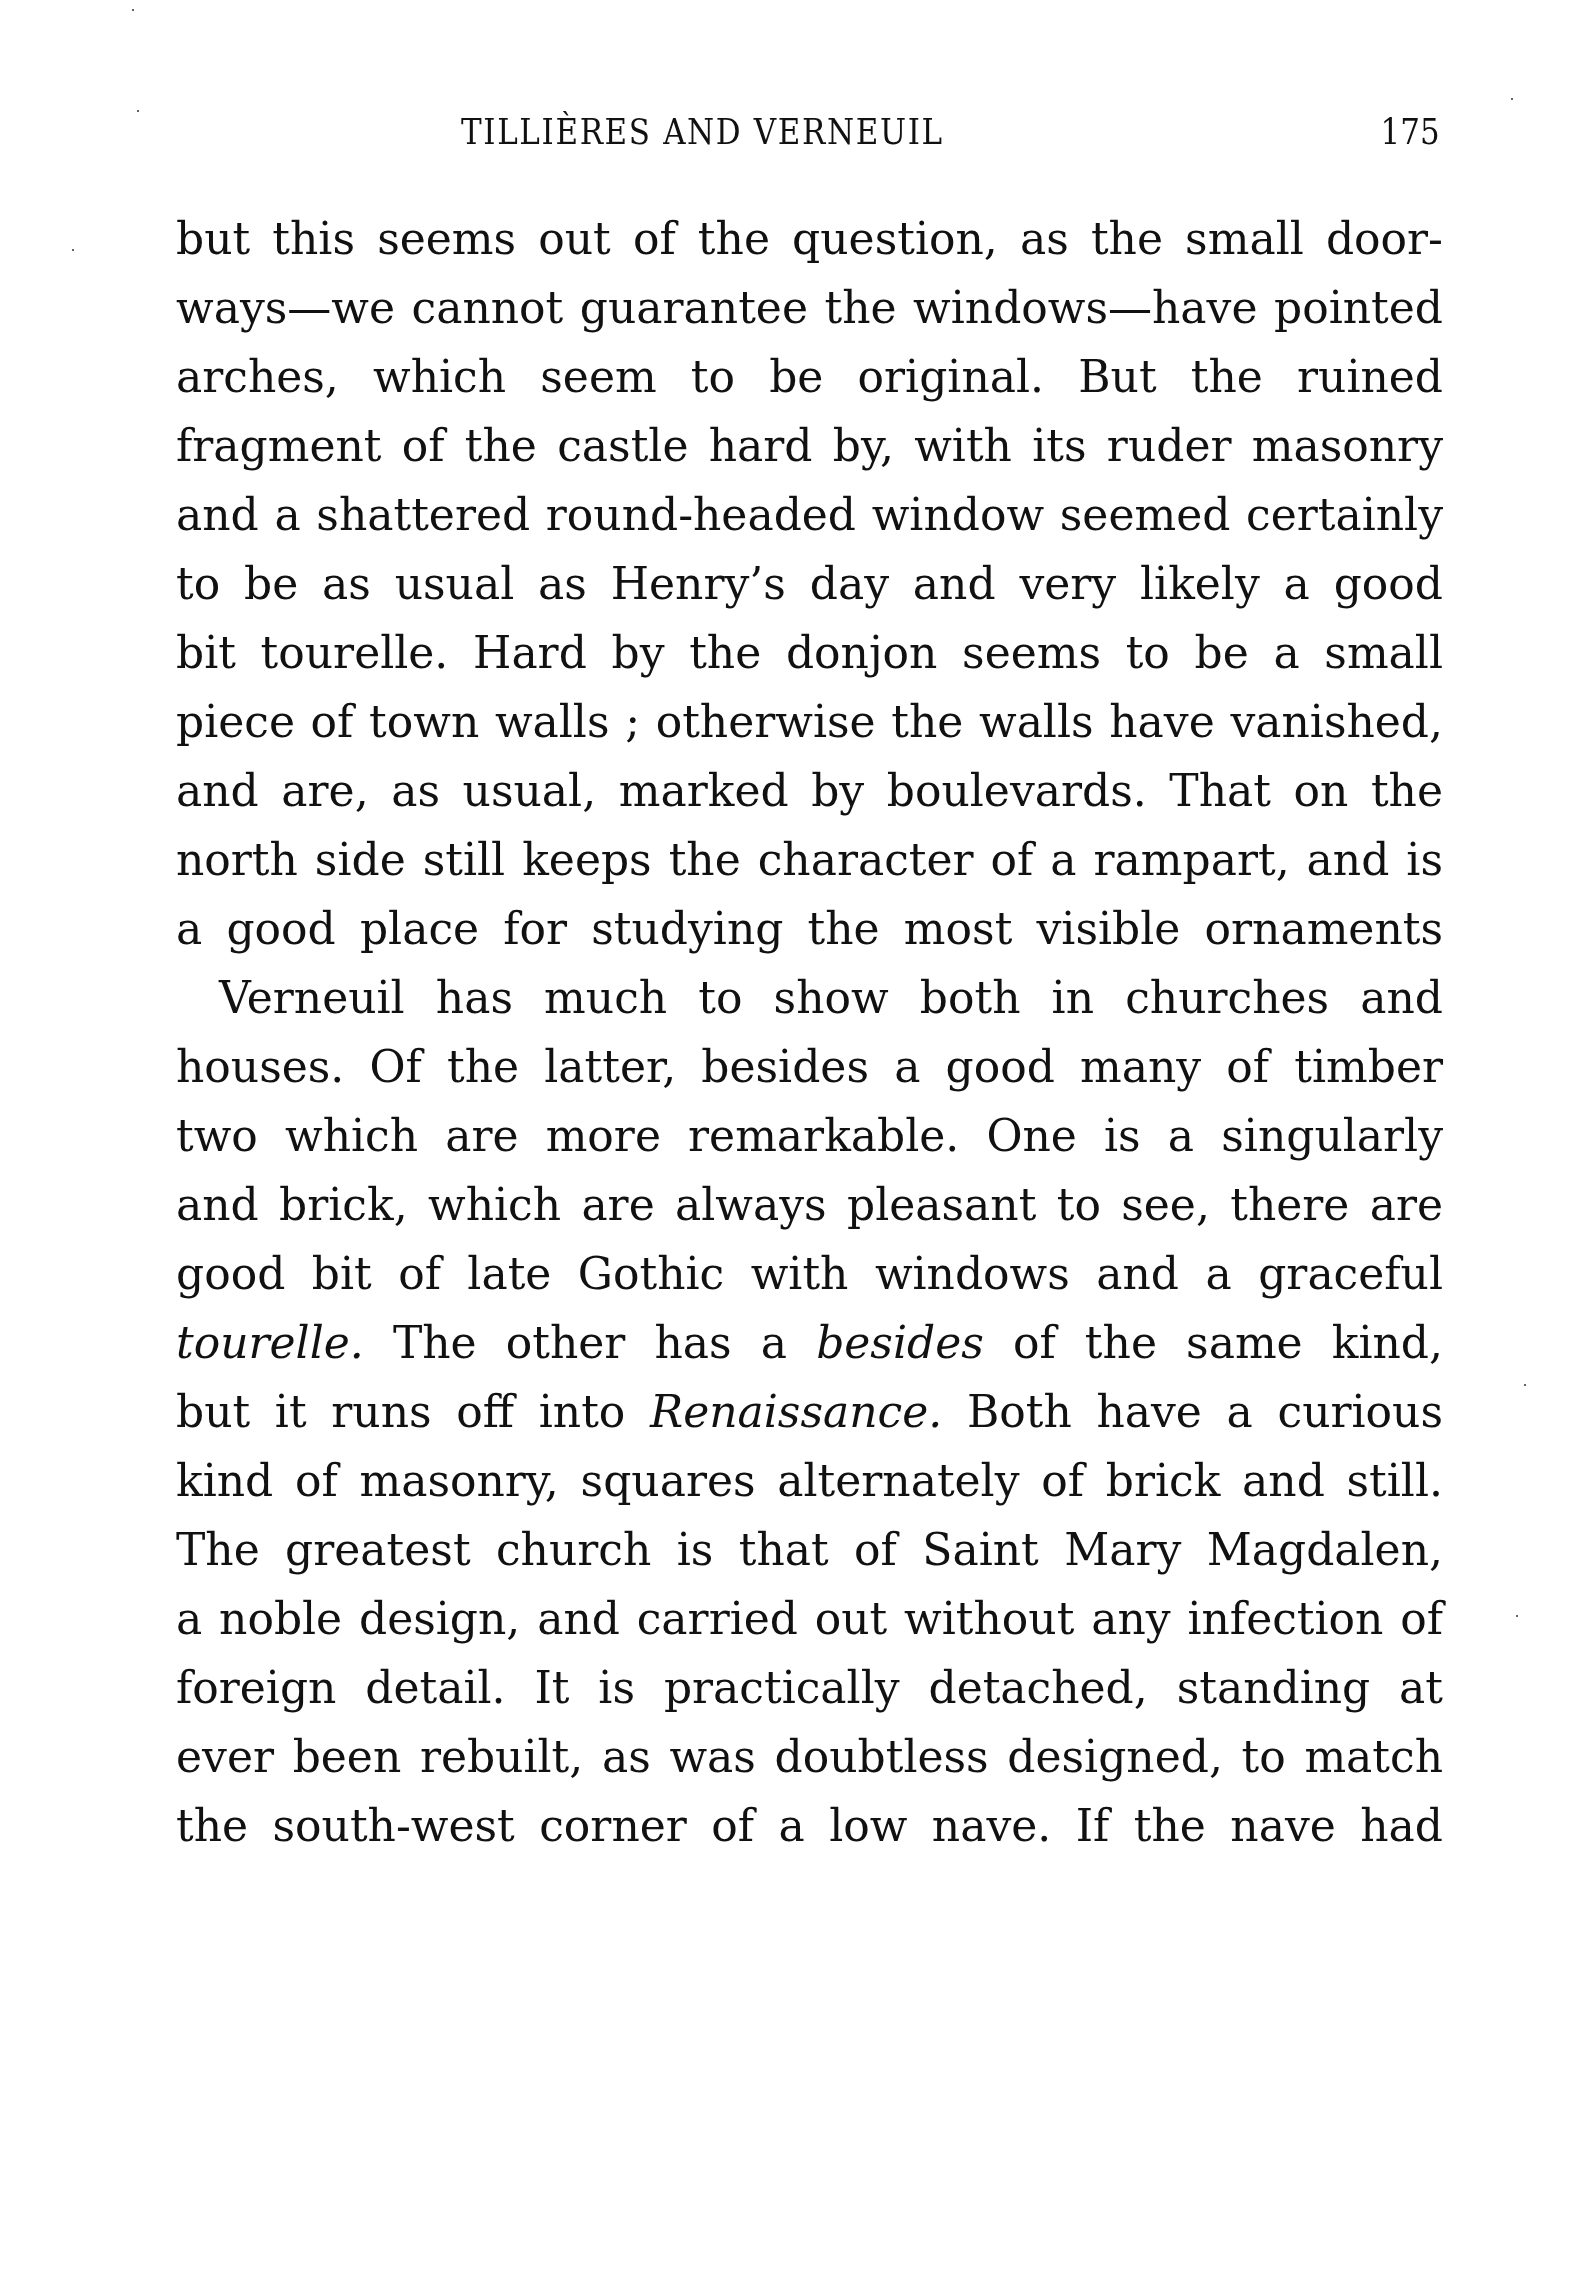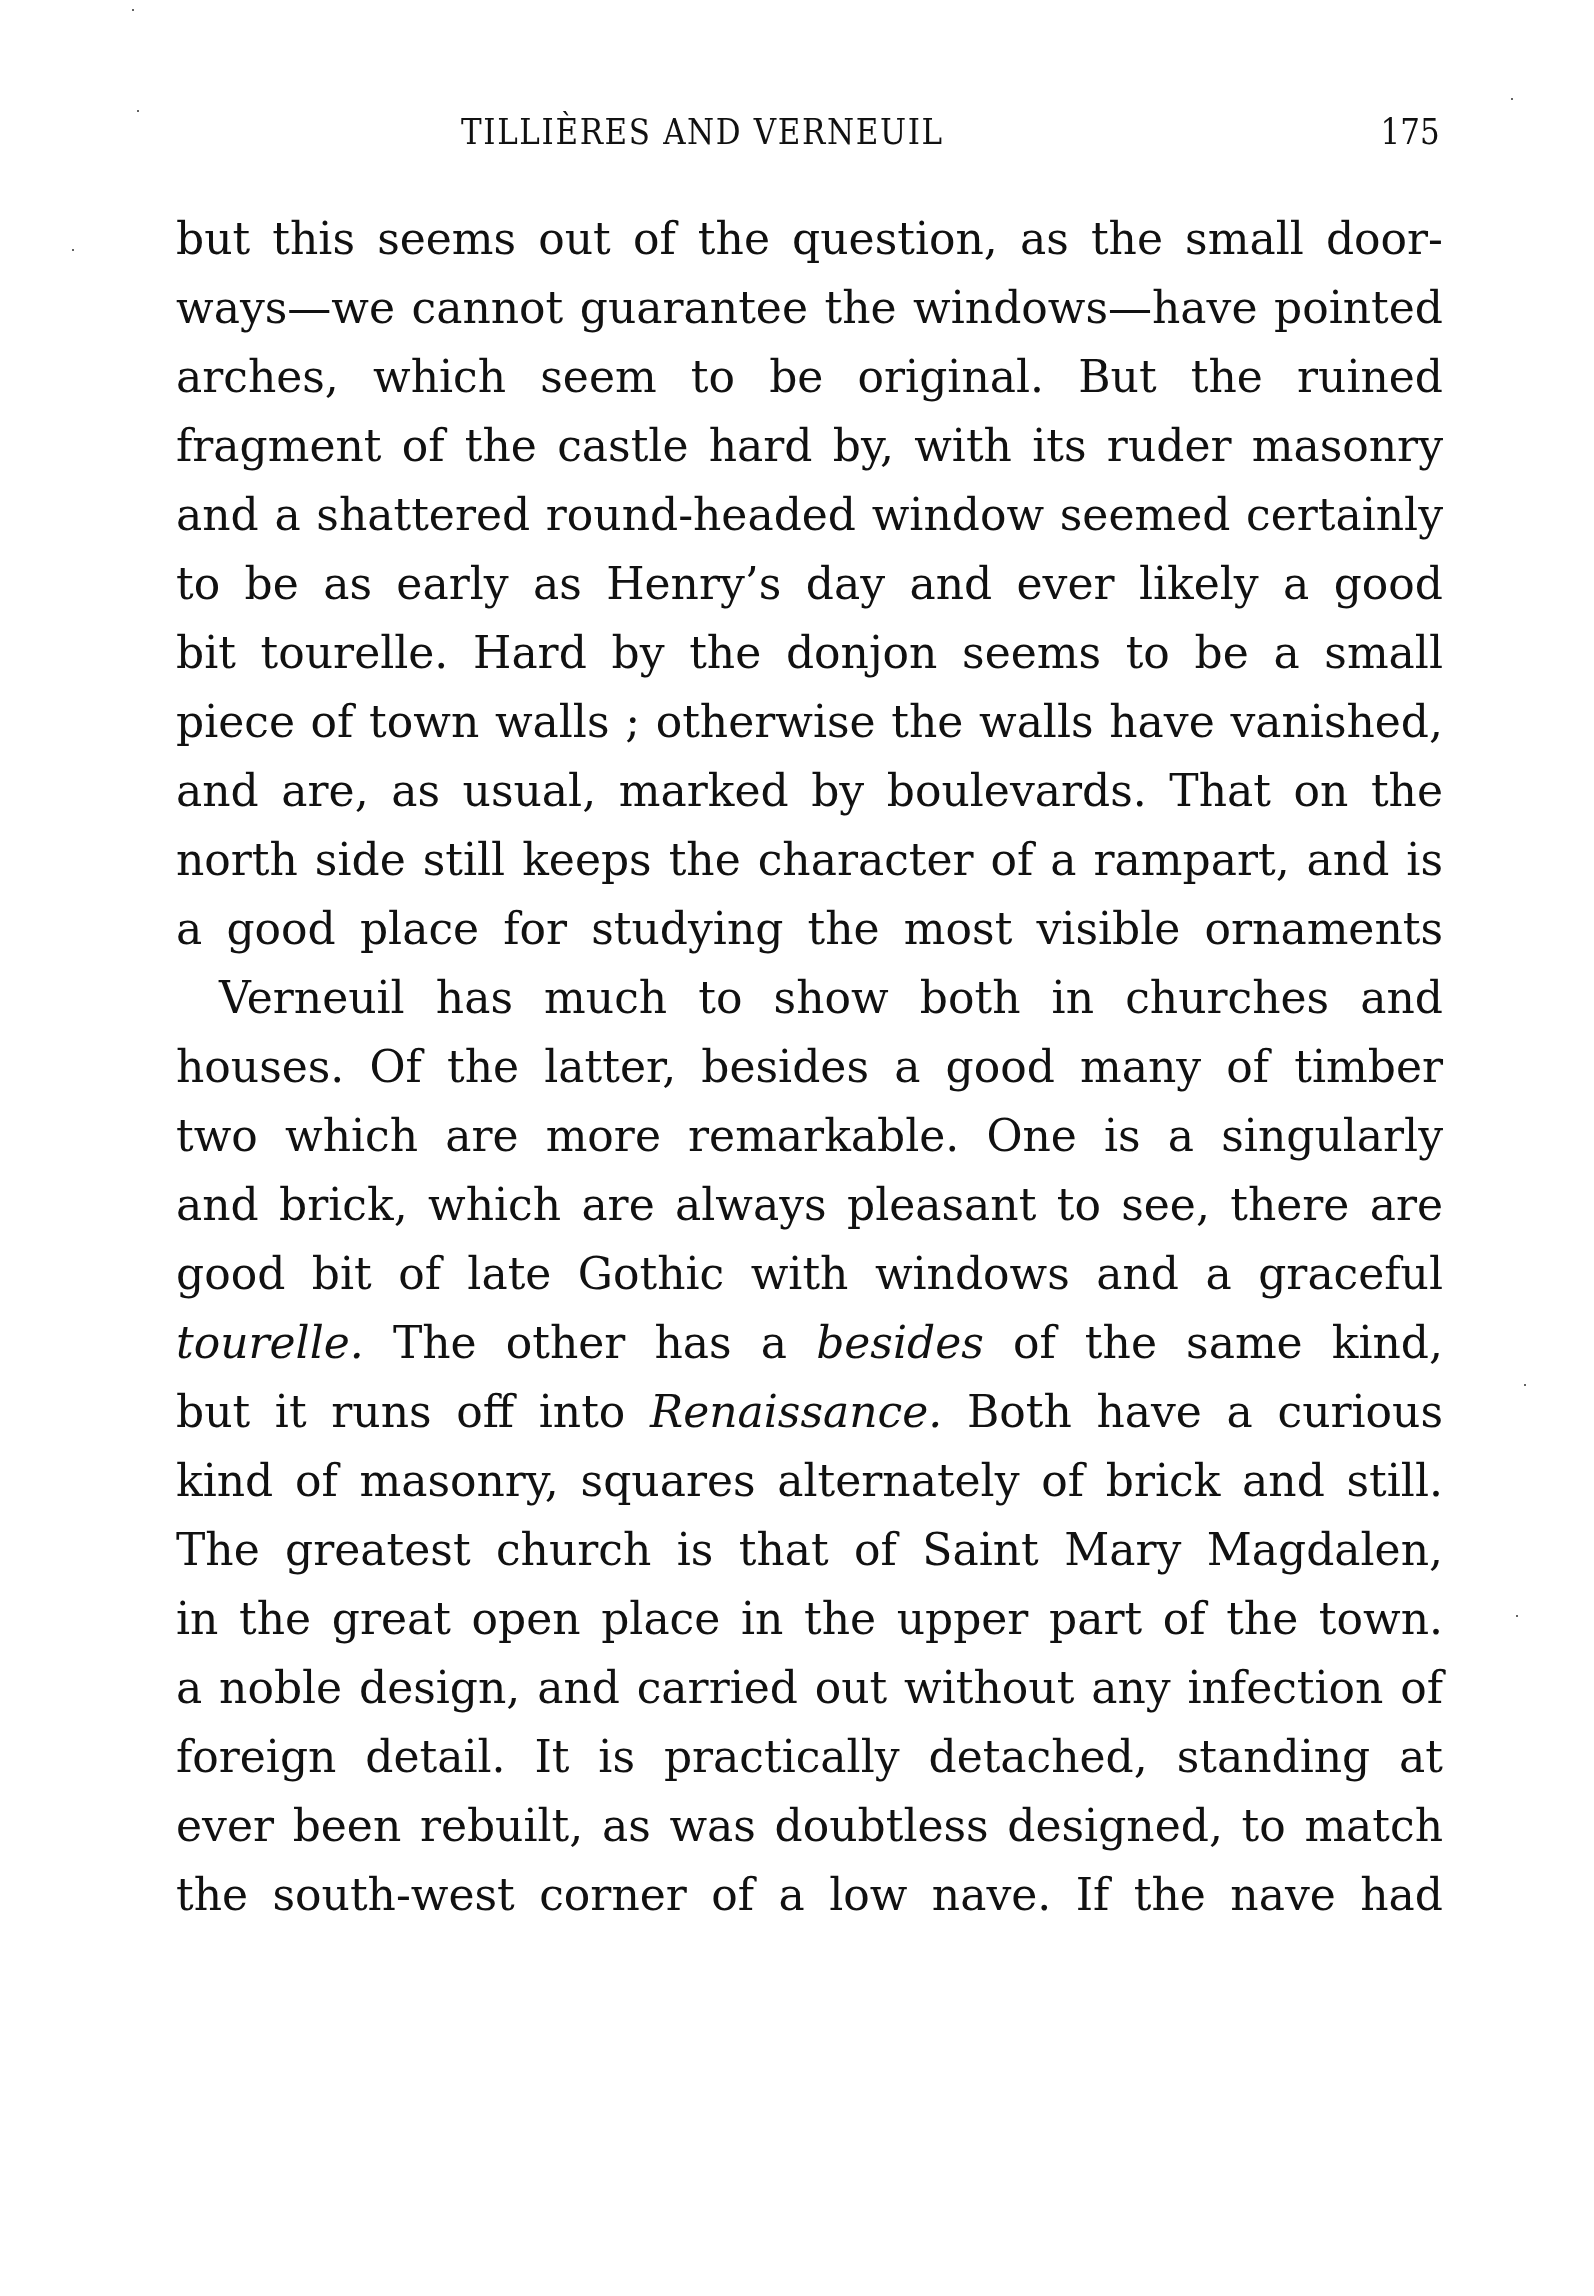--- a/index.html
+++ b/index.html
@@ -24,36 +24,35 @@
   <div class="running-title">TILLIÈRES AND VERNEUIL</div>
   <div class="page-number">175</div>
 </div>
 
 <div class="text-block">
   <div class="line">but this seems out of the question, as the small door-</div>
   <div class="line">ways—we cannot guarantee the windows—have pointed</div>
   <div class="line">arches, which seem to be original.  But the ruined</div>
   <div class="line">fragment of the castle hard by, with its ruder masonry</div>
   <div class="line">and a shattered round-headed window seemed certainly</div>
-  <div class="line">to be as early as Henry’s day and ever likely a good</div>
+  <div class="line">to be as usual as Henry’s day and very likely a good</div>
   <div class="line">bit tourelle.  Hard by the donjon seems to be a small</div>
   <div class="line">piece of town walls ; otherwise the walls have vanished,</div>
   <div class="line">and are, as usual, marked by boulevards.  That on the</div>
   <div class="line">north side still keeps the character of a rampart, and is</div>
   <div class="line">a good place for studying the most visible ornaments</div>
   <div class="line indent">Verneuil has much to show both in churches and</div>
   <div class="line">houses.  Of the latter, besides a good many of timber</div>
   <div class="line">two which are more remarkable.  One is a singularly</div>
   <div class="line">and brick, which are always pleasant to see, there are</div>
   <div class="line">good bit of late Gothic with windows and a graceful</div>
   <div class="line"><span class="it">tourelle.</span><span>  The other has a </span><span class="it">besides</span><span> of the same kind,</span></div>
   <div class="line"><span>but it runs off into </span><span class="it">Renaissance.</span><span>  Both have a curious</span></div>
   <div class="line">kind of masonry, squares alternately of brick and still.</div>
   <div class="line">The greatest church is that of Saint Mary Magdalen,</div>
-  <div class="line">in the great open place in the upper part of the town.</div>
   <div class="line">a noble design, and carried out without any infection of</div>
   <div class="line">foreign detail.  It is practically detached, standing at</div>
   <div class="line">ever been rebuilt, as was doubtless designed, to match</div>
   <div class="line">the south-west corner of a low nave.  If the nave had</div>
 </div>
 
 <div class="speck" style="left:132px;top:9.4px"></div>
 <div class="speck" style="left:137px;top:110px"></div>
 <div class="speck" style="left:72px;top:249px"></div>
 <div class="speck" style="left:1511px;top:98px"></div>

